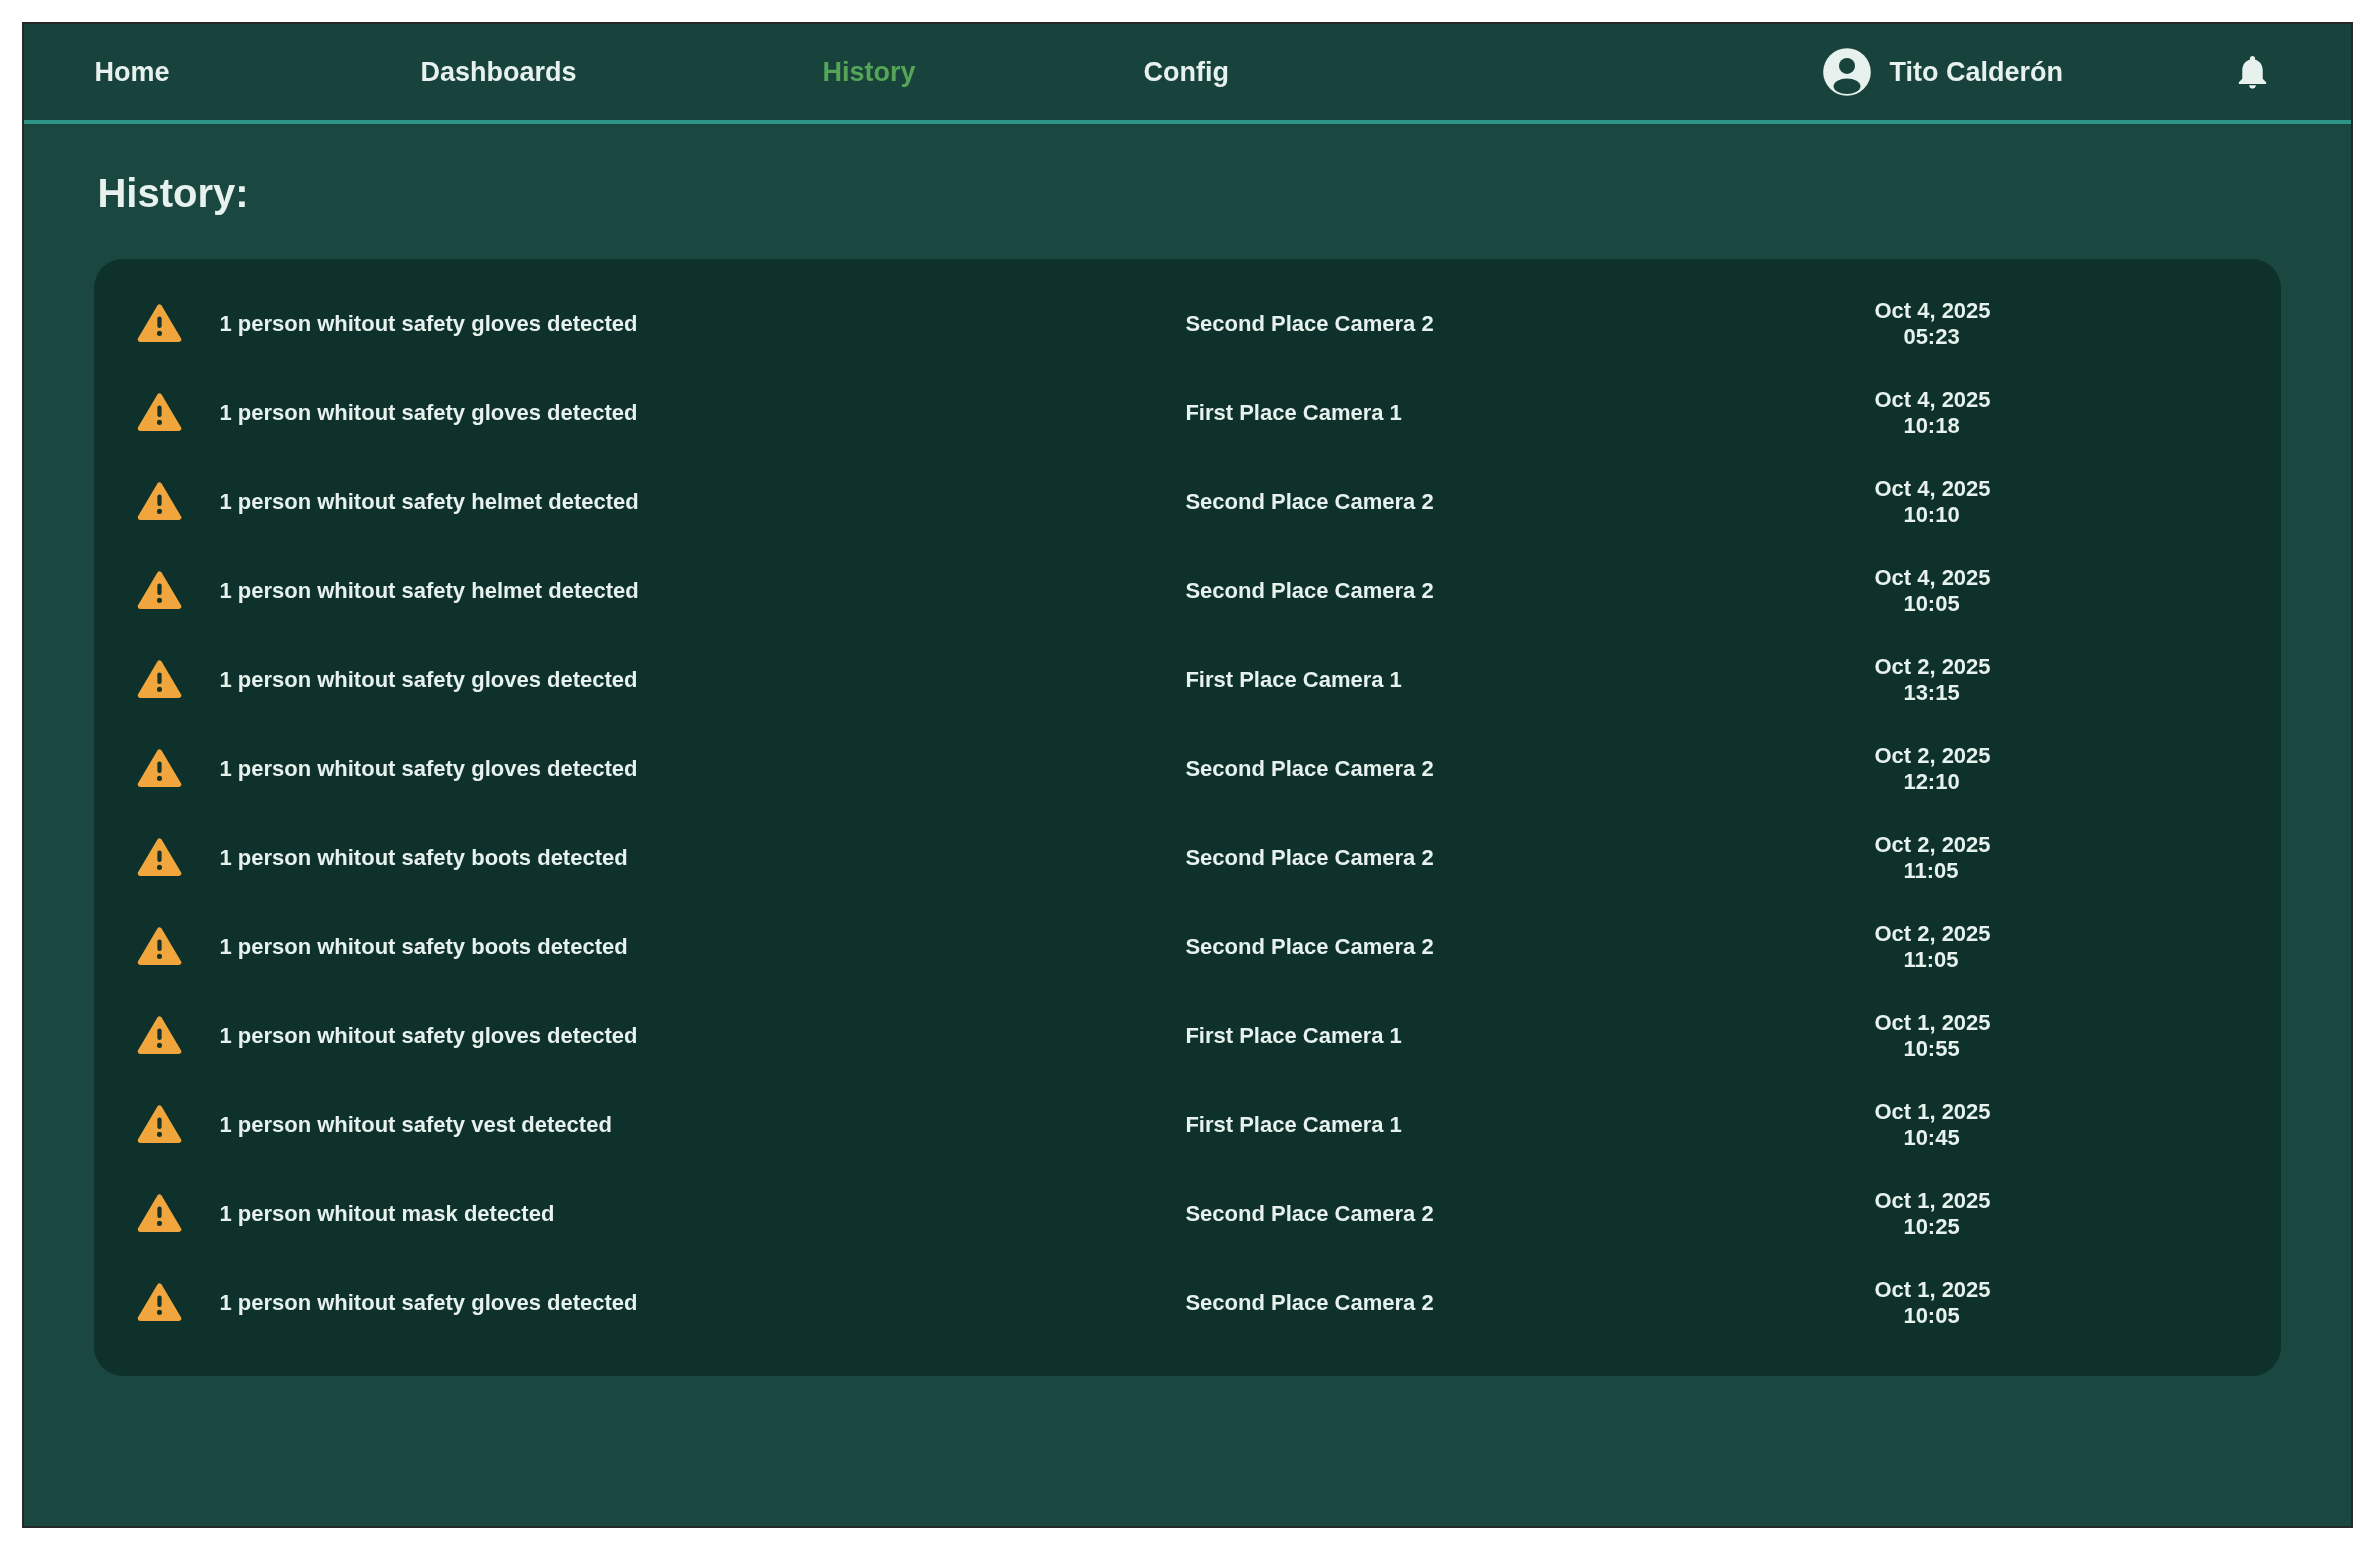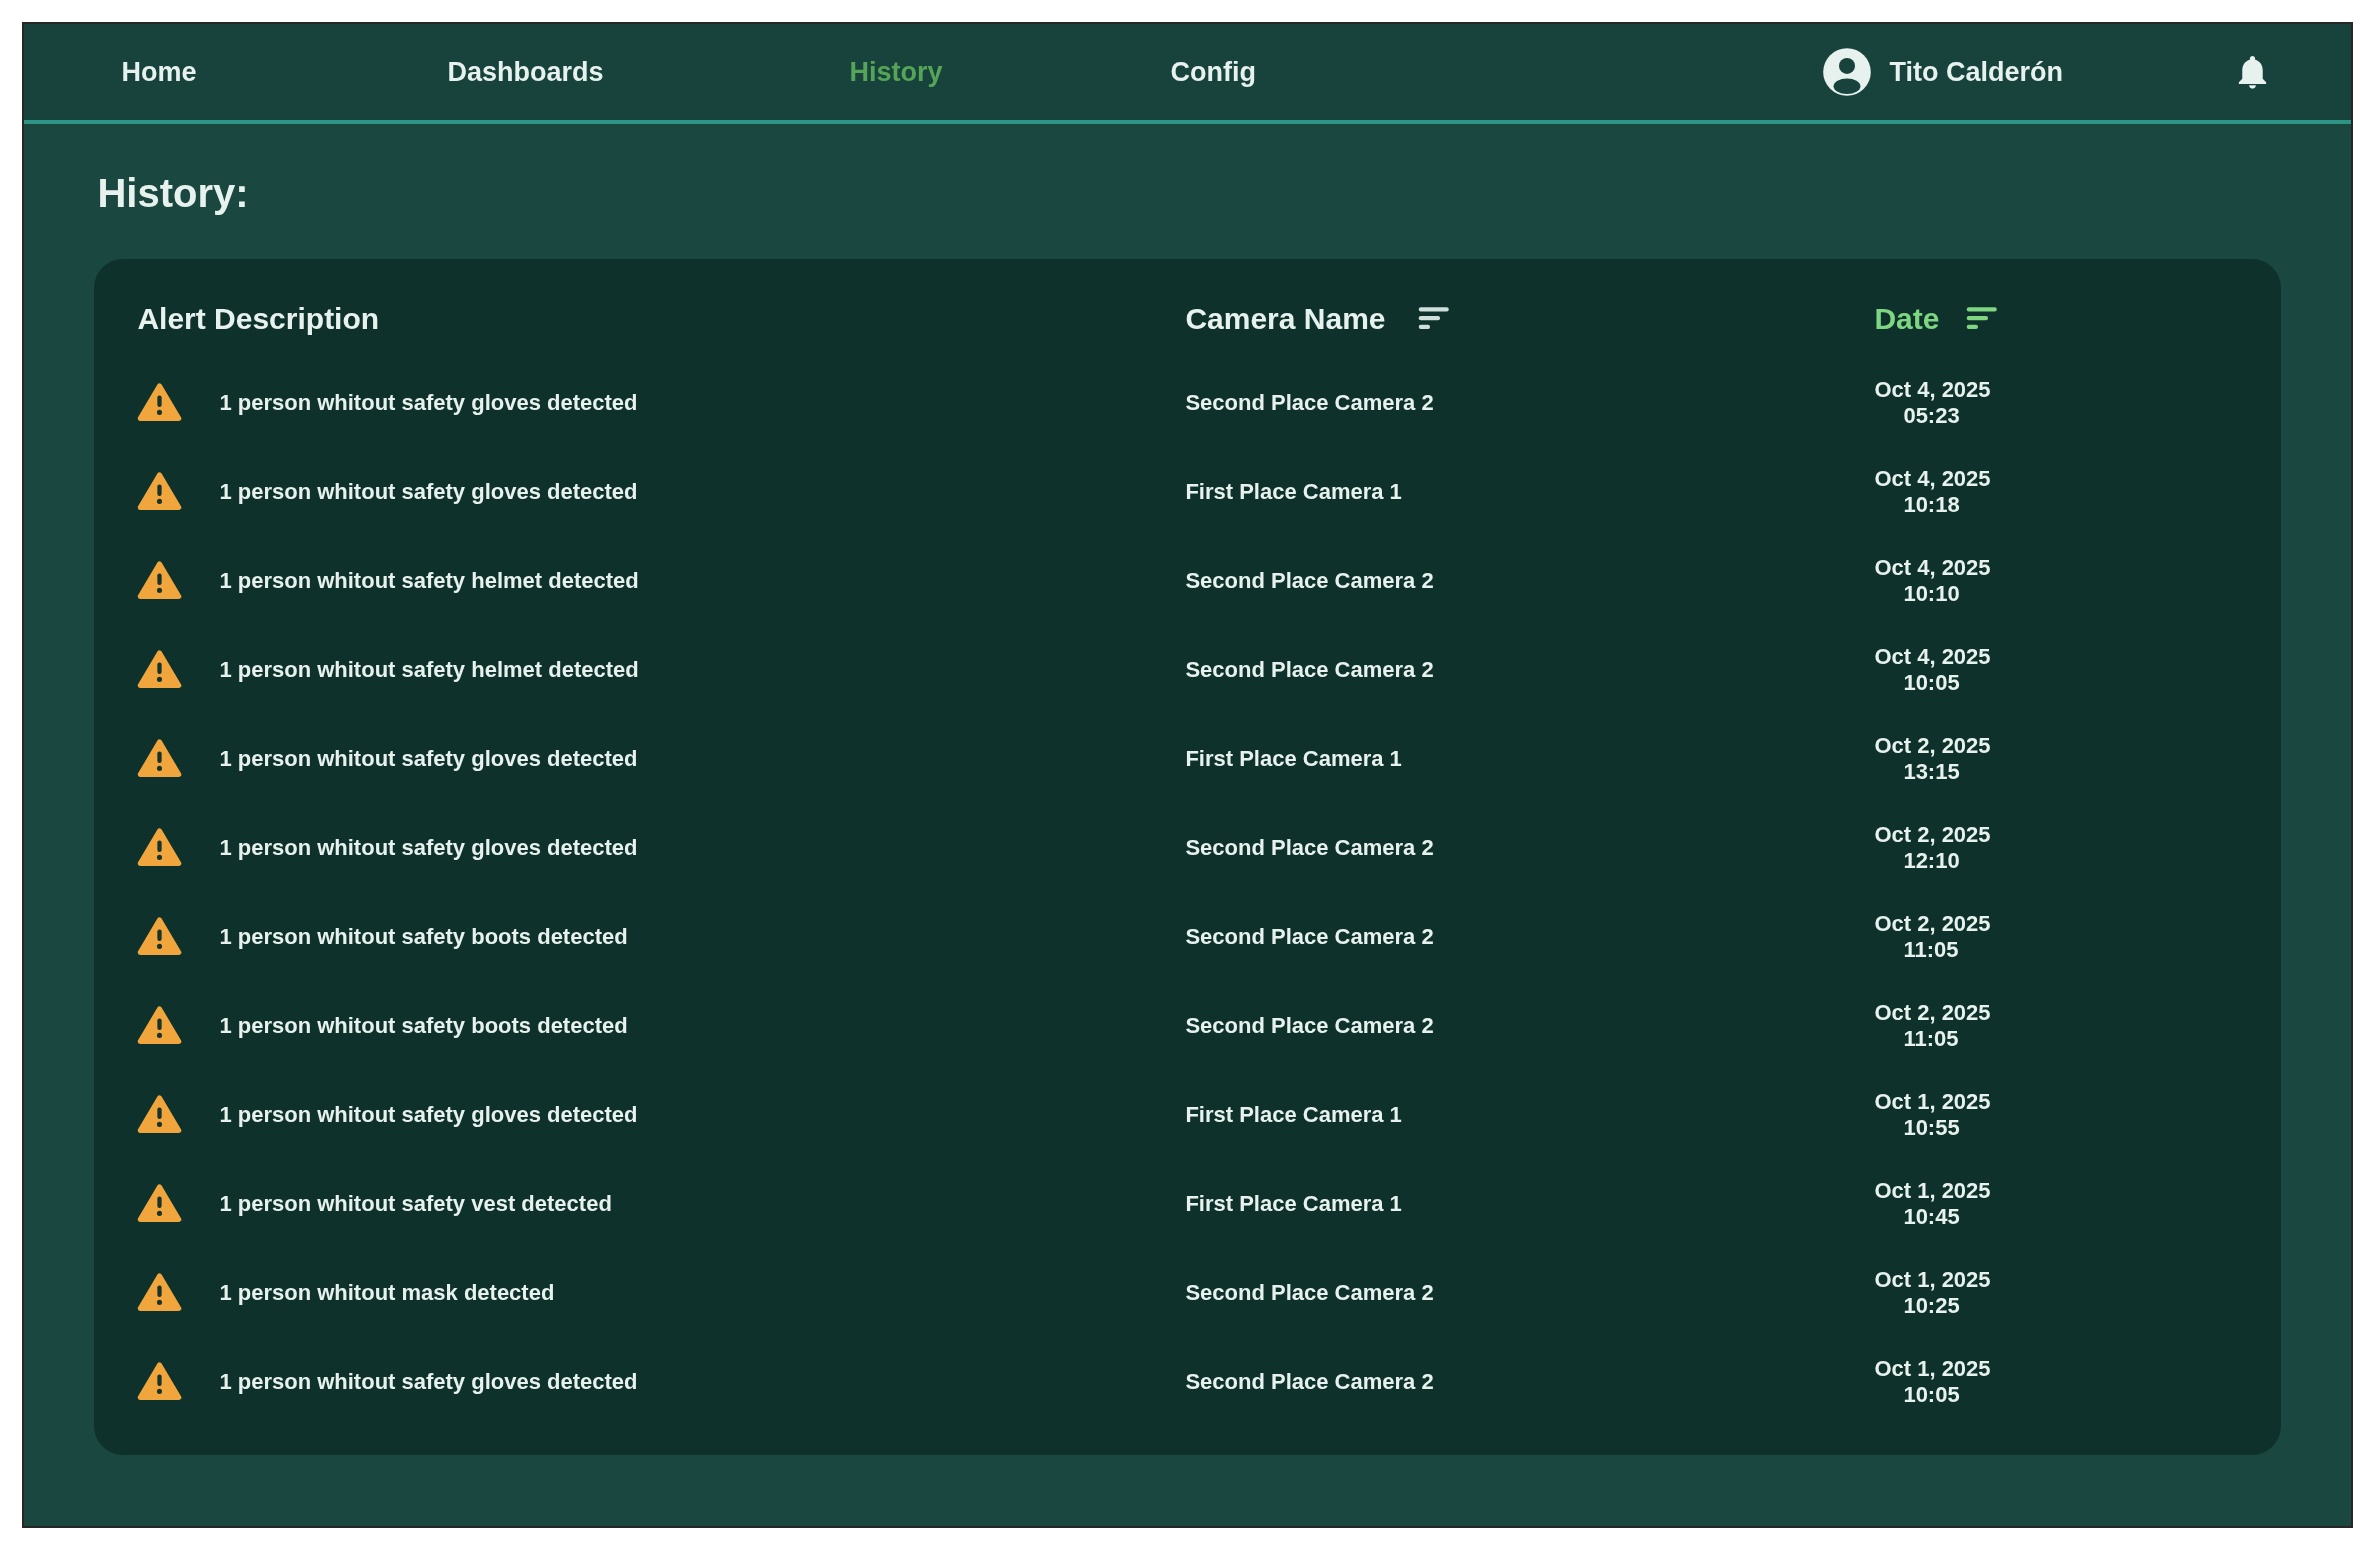--- a/index.html
+++ b/index.html
@@ -25,21 +25,21 @@
   .navbar{
     height:100px;background:var(--nav-bg);
     border-bottom:4.5px solid var(--accent-line);
     display:flex;align-items:center;
   }
   .brand{display:flex;align-items:center;gap:23px;margin-left:30px;width:537px;flex:0 0 auto;}
   .brand-logo{width:75px;height:75px;flex:0 0 auto;}
   .brand-name{font-size:29.5px;font-weight:700;color:var(--text);letter-spacing:0.9px;}
   .nav-links{display:flex;align-items:center;flex:0 0 auto;}
   .nav-link{font-size:27px;font-weight:700;color:var(--text);cursor:pointer;}
-  .nav-link.home{margin-left:97px;}
+  .nav-link.home{margin-left:70px;}
   .nav-link.dashboards{margin-left:251px;}
   .nav-link.history{margin-left:246px;color:var(--green-active);}
   .nav-link.config{margin-left:228px;}
   .nav-right{margin-left:auto;display:flex;align-items:center;margin-right:79px;}
   .avatar{width:52px;height:52px;}
   .user-name{font-size:27px;font-weight:700;color:var(--text);margin-left:16px;}
   .bell{width:39px;height:43px;margin-left:170px;}
   
   .content{padding:0 70px;}
   .page-title{color:var(--text);font-size:40px;font-weight:700;margin:47px 0 0 3px;}
@@ -95,41 +95,20 @@
         <path fill="#e7f1ed" d="M12 22c1.15 0 2.08-.93 2.08-2.08h-4.16C9.92 21.07 10.85 22 12 22zm6.3-6.1v-5.2c0-3.2-1.7-5.87-4.68-6.58V3.4c0-.9-.72-1.62-1.62-1.62s-1.62.72-1.62 1.62v.72C7.4 4.83 5.7 7.5 5.7 10.7v5.2L3.6 18v1.05h16.8V18l-2.1-2.1z"></path>
       </svg>
     </div>
   </div>
 
   <div class="content">
     <h1 class="page-title">History:</h1>
 
     <div class="panel">
 
-      <div class="grid-row header-row">
-        <div class="hdr hdr-desc">
-          <span>Alert Description</span>
-        </div>
-        <div class="hdr">
-          <span>Camera Name</span>
-          <svg class="sort-icon" viewBox="0 0 26 20">
-            <rect x="0" y="1" width="24" height="3.4" rx="1.6" fill="#cfe0da"></rect>
-            <rect x="0" y="8" width="17" height="3.4" rx="1.6" fill="#cfe0da"></rect>
-            <rect x="0" y="15" width="9" height="3.4" rx="1.6" fill="#cfe0da"></rect>
-          </svg>
-        </div>
-        <div class="hdr hdr-date">
-          <span>Date</span>
-          <svg class="sort-icon" viewBox="0 0 26 20">
-            <rect x="0" y="1" width="24" height="3.4" rx="1.6" fill="#7fd682"></rect>
-            <rect x="0" y="8" width="17" height="3.4" rx="1.6" fill="#7fd682"></rect>
-            <rect x="0" y="15" width="9" height="3.4" rx="1.6" fill="#7fd682"></rect>
-          </svg>
-        </div>
-      </div>
 
       <div>
   <div class="grid-row data-row">
     <div>
       <svg class="warn" viewBox="0 0 24 22">
         <path d="M12 2 L22.4 19.6 H1.6 Z" fill="#f0a63c" stroke="#f0a63c" stroke-width="2.6" stroke-linejoin="round"></path>
         <rect x="10.85" y="7.2" width="2.3" height="6.2" rx="1.1" fill="#16332c"></rect>
         <circle cx="12" cy="16.3" r="1.35" fill="#16332c"></circle>
       </svg>
     </div>

